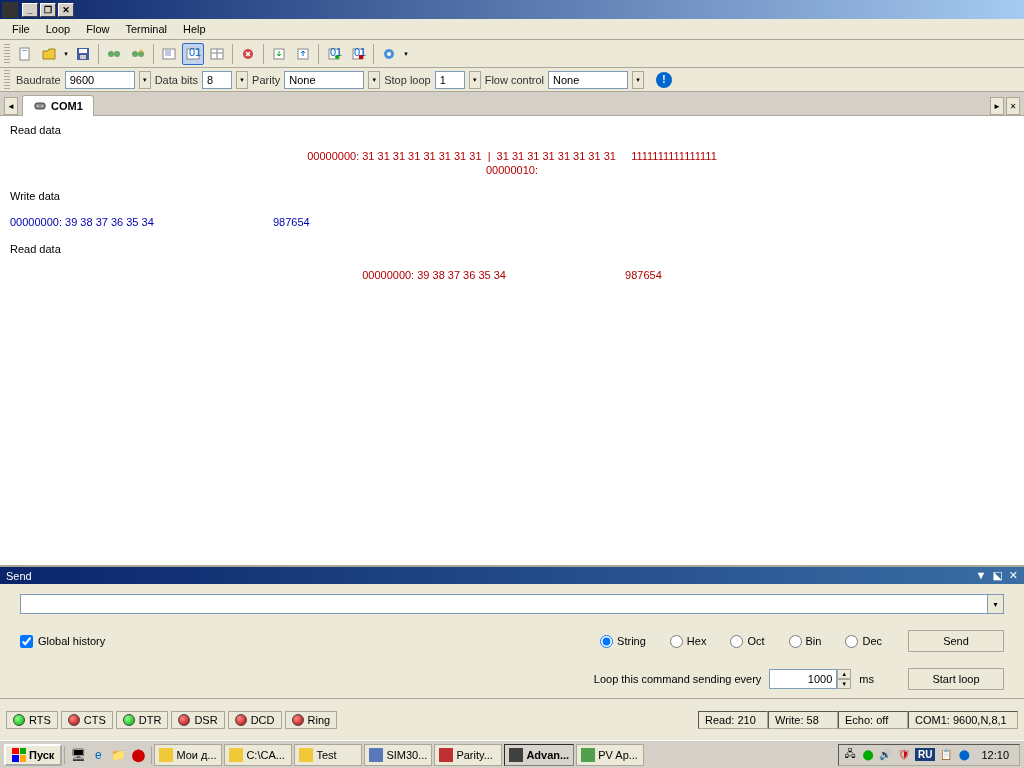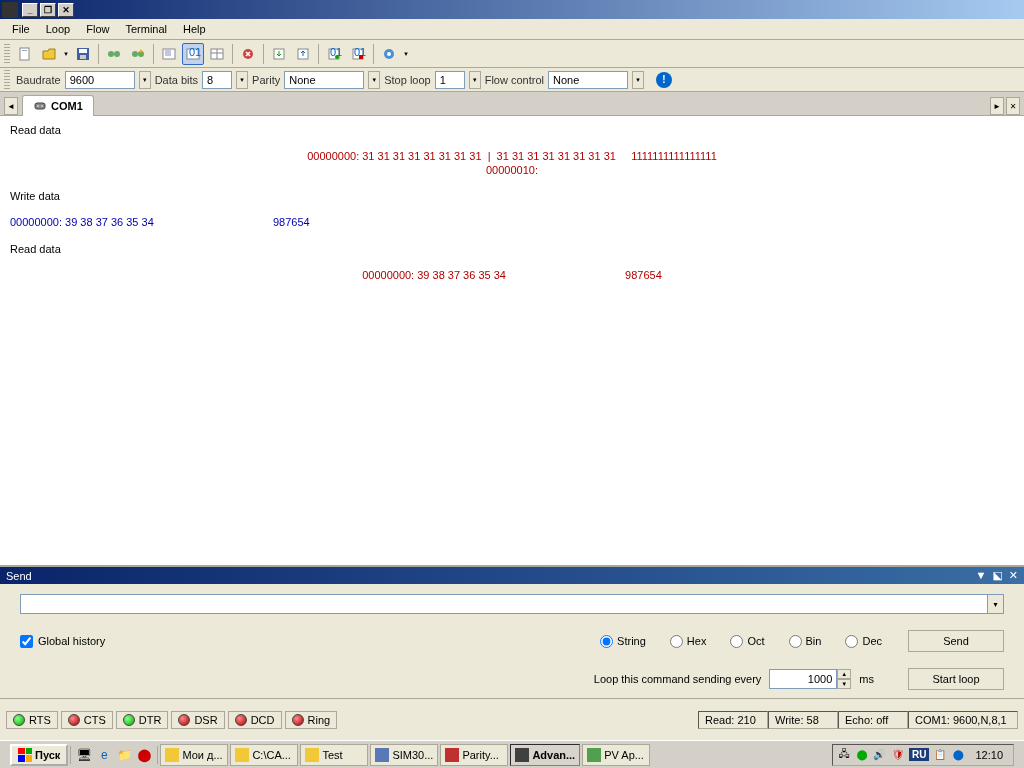--- a/index.html
+++ b/index.html
@@ -52,21 +52,21 @@
 .spinbox input { width: 68px; border: 1px solid #7f9db9; text-align: right; padding: 0 4px; }
 .spinbox .spbtns { display: flex; flex-direction: column; }
 .spinbox .sp { width: 14px; height: 10px; border: 1px solid #aca899; background: #ece9d8; font-size: 6px; display: flex; align-items: center; justify-content: center; cursor: pointer; }
 .statusleds { background: #ece9d8; border-top: 1px solid #aca899; height: 42px; display: flex; align-items: center; padding: 0 6px; }
 .led { display: flex; align-items: center; gap: 4px; padding: 2px 6px; border: 1px solid #aca899; background: #ece9d8; margin-right: 3px; cursor: pointer; }
 .led .dot { width: 12px; height: 12px; border-radius: 50%; border: 1px solid #444; }
 .dot.green { background: radial-gradient(circle at 35% 35%, #8f8, #0a0); }
 .dot.red { background: radial-gradient(circle at 35% 35%, #f88, #a00); }
 .statboxes { margin-left: auto; display: flex; }
 .statbox { border: 1px inset #aca899; background: #ece9d8; padding: 2px 6px; min-width: 70px; }
-.taskbar { background: #d4d0c8; height: 28px; border-top: 1px solid #fff; display: flex; align-items: center; padding: 10px; gap: 2px; }
+.taskbar { background: #d4d0c8; height: 28px; border-top: 1px solid #fff; display: flex; align-items: center; padding: 4px; gap: 2px; }
 .startbtn { height: 22px; padding: 0 6px; background: #ece9d8; border: 2px outset #fff; display: flex; align-items: center; gap: 3px; font-weight: bold; cursor: pointer; }
 .startbtn .flag { width: 14px; height: 14px; display: grid; grid-template-columns: 1fr 1fr; grid-template-rows: 1fr 1fr; gap: 1px; }
 .startbtn .flag span:nth-child(1){background:#f00}.startbtn .flag span:nth-child(2){background:#0a0}.startbtn .flag span:nth-child(3){background:#00f}.startbtn .flag span:nth-child(4){background:#fa0}
 .qlaunch { display: flex; gap: 2px; padding: 0 4px; border-left: 1px solid #aca899; border-right: 1px solid #aca899; }
 .qlaunch div { width: 18px; height: 18px; cursor: pointer; display: flex; align-items: center; justify-content: center; font-size: 12px; }
 .tasks { display: flex; gap: 2px; flex: 1; }
 .taskbtn { height: 22px; min-width: 68px; max-width: 80px; padding: 0 4px; background: #ece9d8; border: 1px solid #aca899; display: flex; align-items: center; gap: 3px; cursor: pointer; overflow: hidden; white-space: nowrap; }
 .taskbtn.active { border: 1px inset #808080; background: #d8d4cc; font-weight: bold; }
 .taskbtn .ti { width: 14px; height: 14px; flex-shrink: 0; }
 .tray { display: flex; align-items: center; gap: 4px; padding: 0 4px; border: 1px inset #aca899; height: 22px; }

